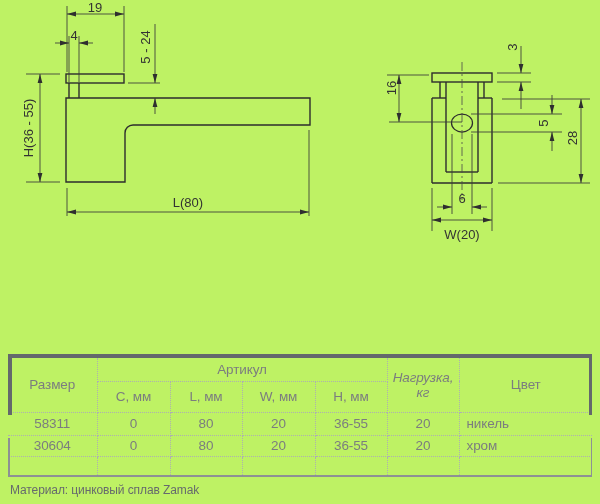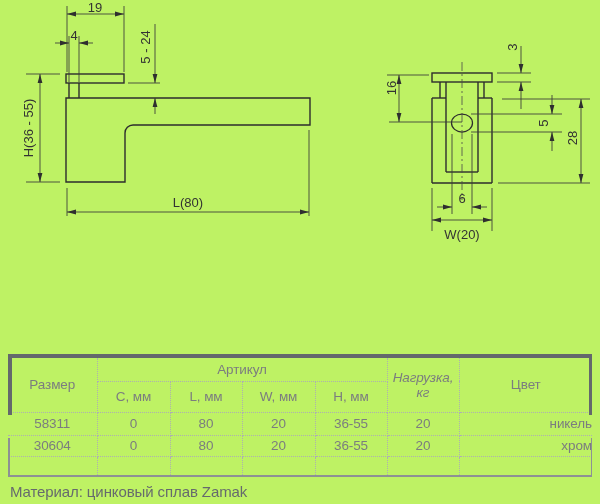--- a/index.html
+++ b/index.html
@@ -17,28 +17,28 @@
     font-size:13.5px;color:#7b7d7f;letter-spacing:-0.1px;
   }
   #spec-table td{
     border:1px dotted #adafb1;padding:0;text-align:center;vertical-align:middle;
     overflow:hidden;white-space:nowrap;
   }
   #spec-table td:first-child{border-left:none;}
   #spec-table td:last-child{border-right:none;}
   #spec-table tr:first-child td{border-top:none;}
   #spec-table tr:last-child td{border-bottom:none;}
-  #spec-table td.colorcell{text-align:right;padding-left:7px;margin-left:14px;}
+  #spec-table td.colorcell{text-align:left;padding-left:7px;margin-left:14px;}
   .loadcell div{line-height:15px;font-style:italic;}
   
   .seg{position:absolute;background:#64686c;}
   .thin{background:#8d9194;}
   #material-note{
     position:absolute;left:10px;top:483px;width:580px;
-    font-size:15px;color:#666a6d;letter-spacing:-0.1px;
+    font-size:12px;color:#666a6d;letter-spacing:-0.1px;
   }
 </style>
 </head>
 <body>
 
 <div id="stage">
 
   <svg id="drawing" width="600" height="348" viewBox="0 0 600 348">
     <defs>
       <marker id="ah" markerUnits="userSpaceOnUse" markerWidth="10" markerHeight="7" refX="9" refY="3.5" orient="auto-start-reverse">

